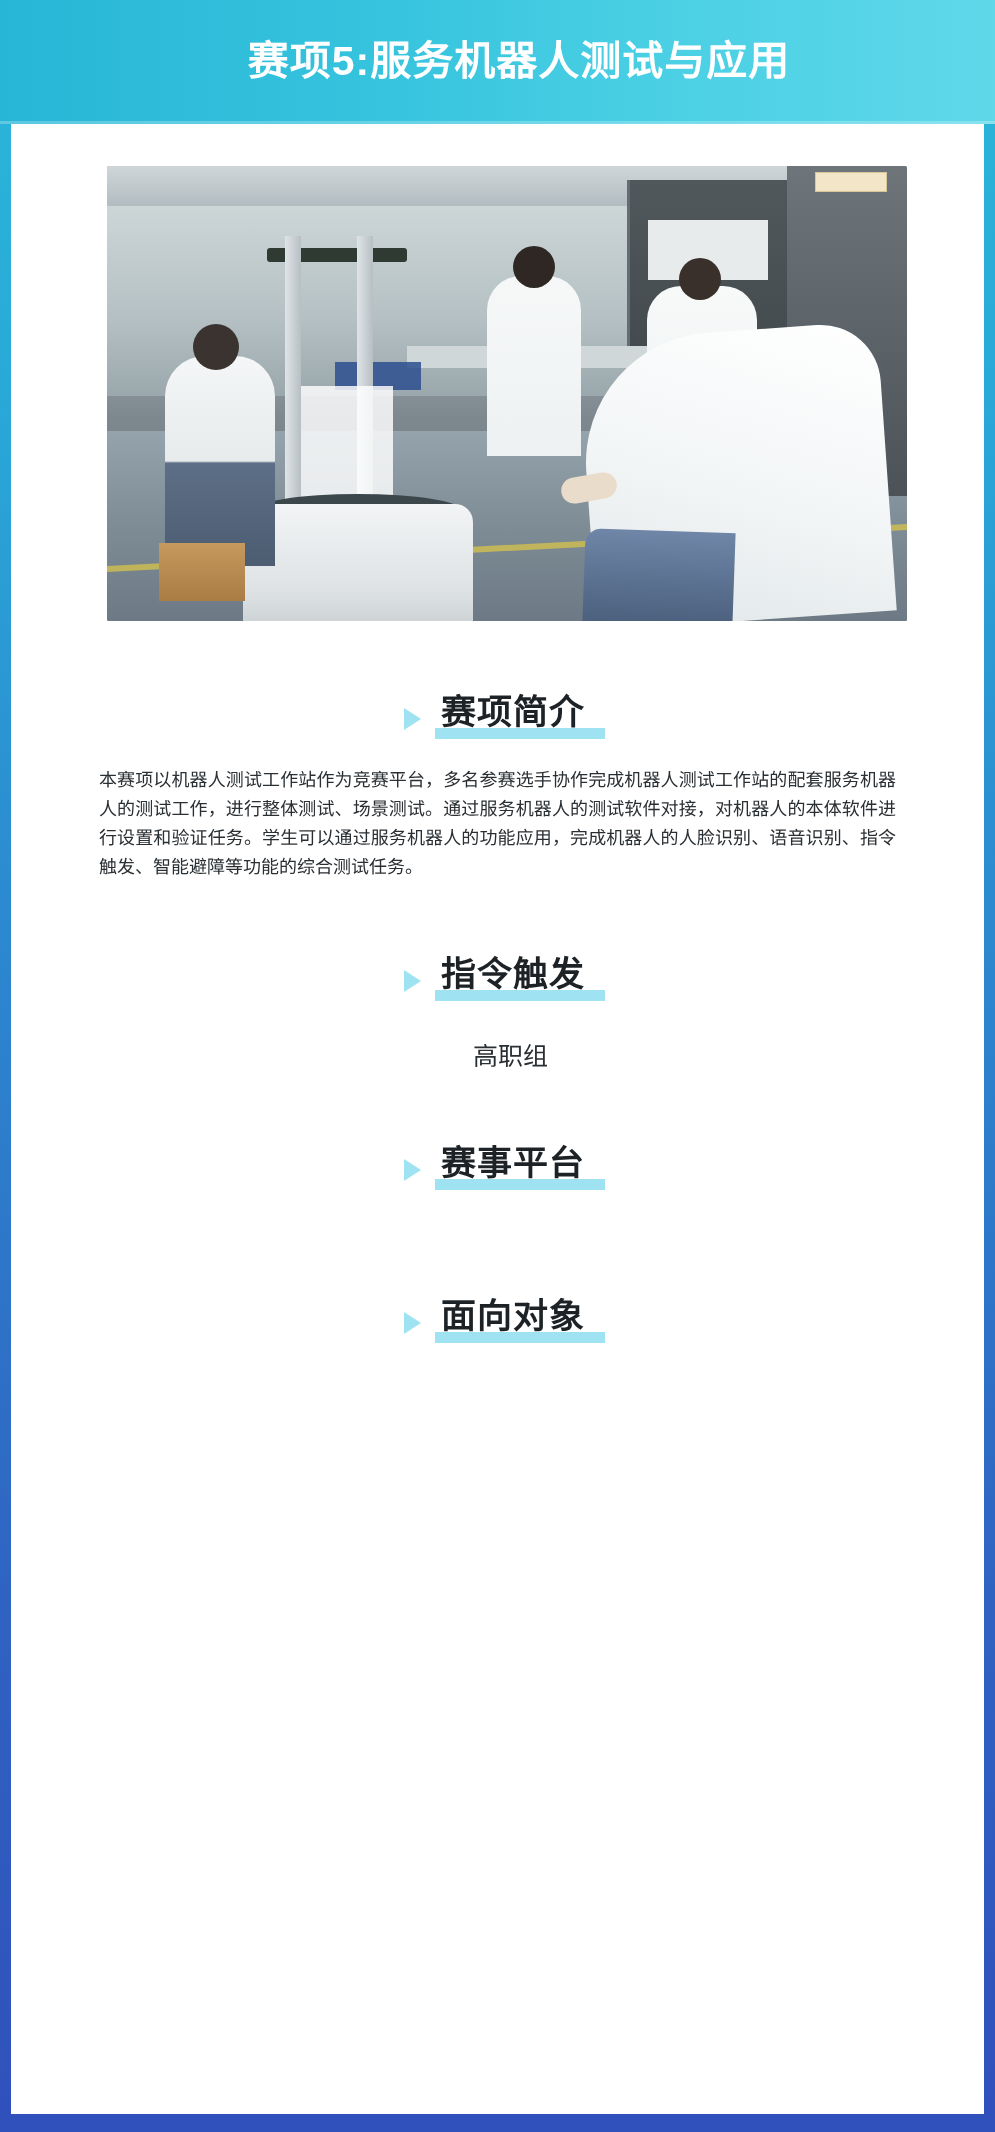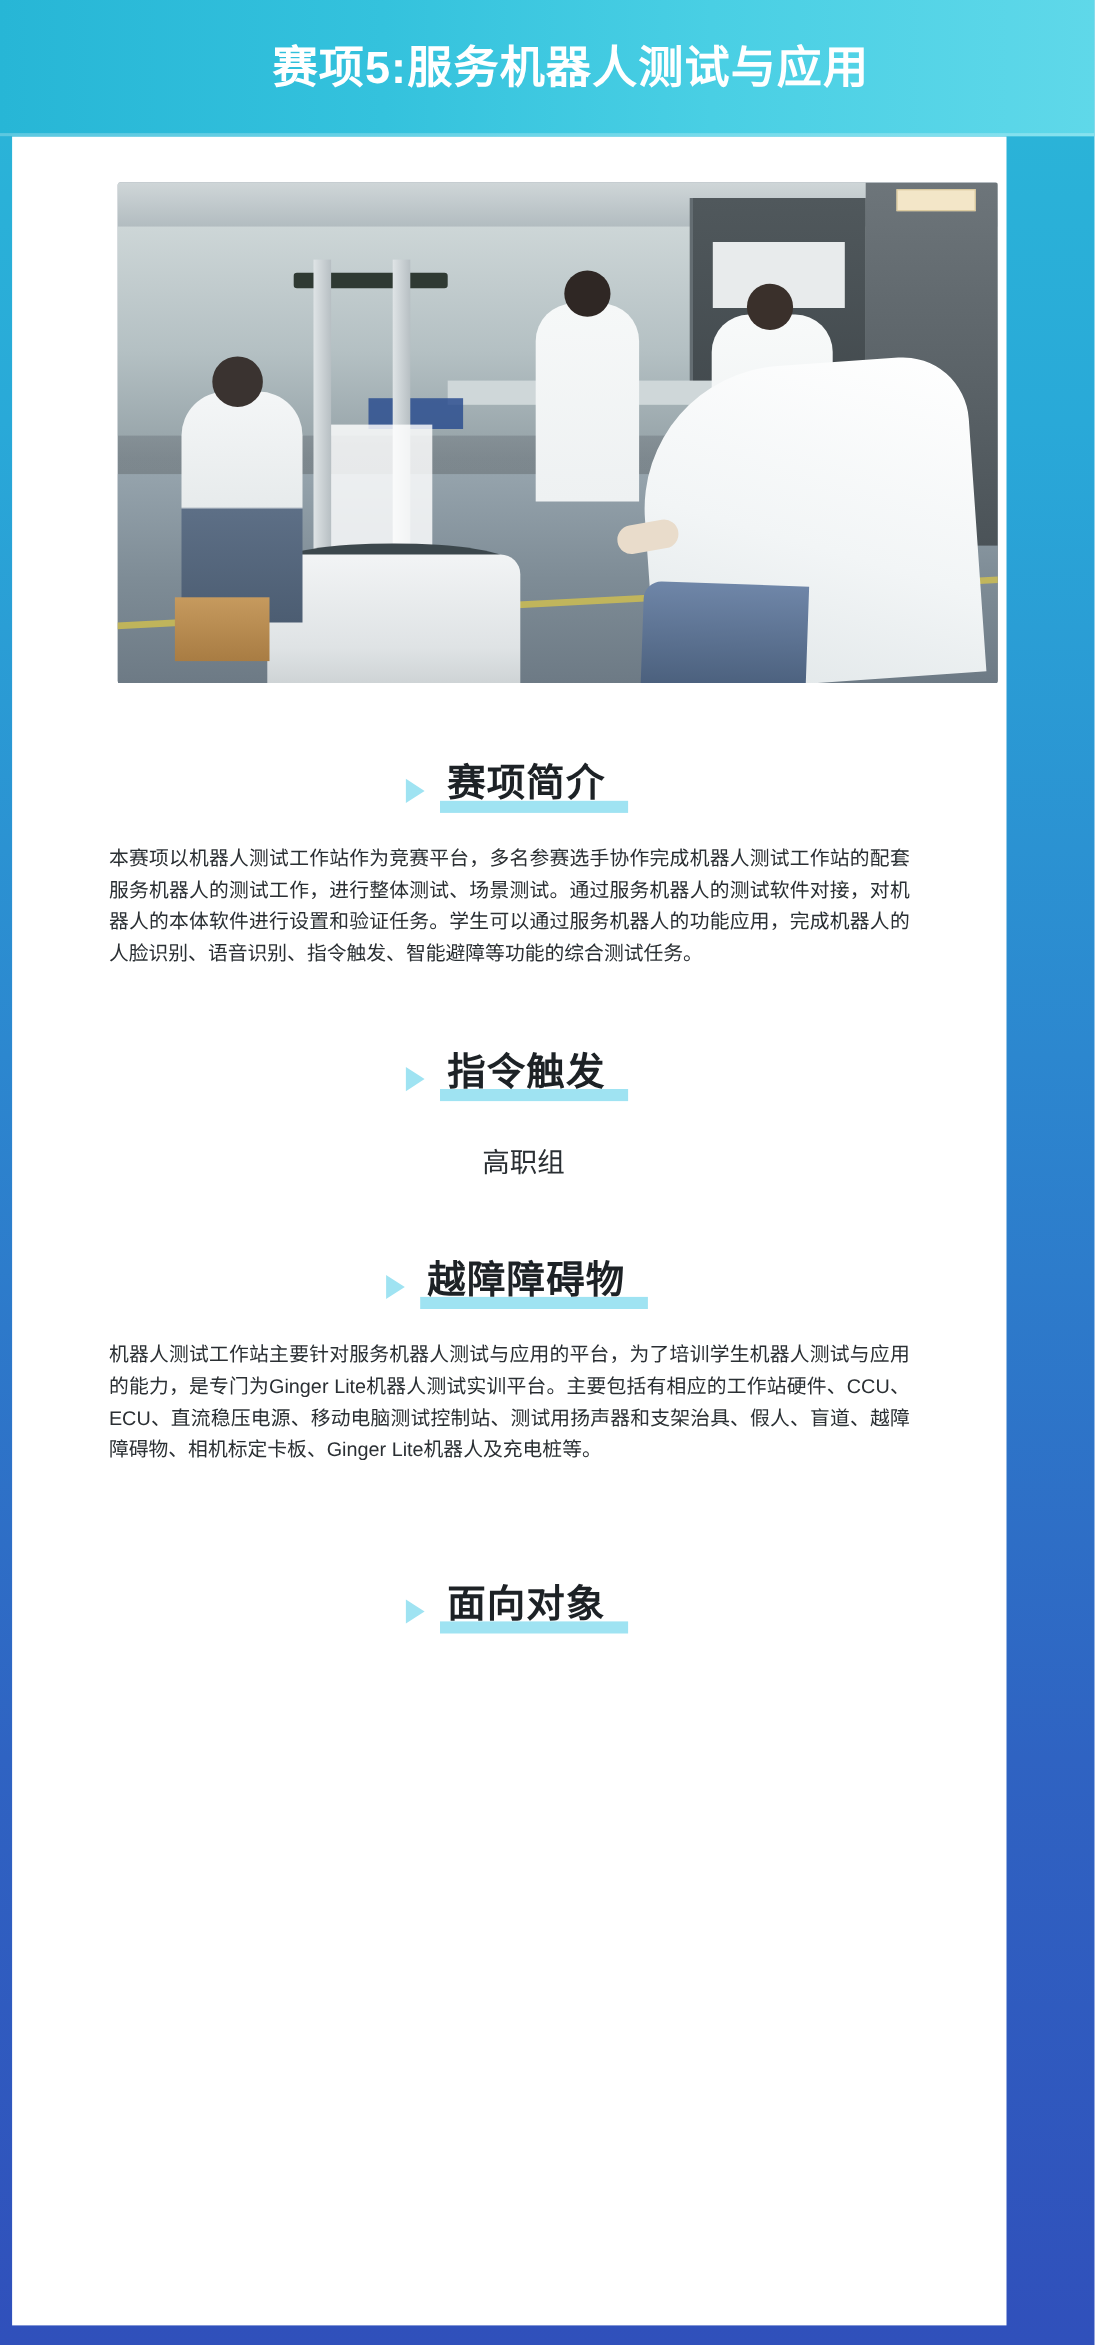--- a/index.html
+++ b/index.html
@@ -41,21 +41,21 @@
     font-size: 41px;
     font-weight: bold;
     letter-spacing: 1px;
     line-height: 1.2;
     margin-left: 43px;
   }
   
   .card {
     background: #ffffff;
     margin: 0 11px;
-    width: 904px;
+    width: 973px;
     padding: 0 0 40px 0;
     min-height: 1990px;
   }
   .hero-wrap {
     padding: 42px 96px 0 96px;
   }
   .hero {
     width: 800px;
     height: 455px;
     border-radius: 2px;
@@ -300,24 +300,23 @@
         <span class="head-underline"></span>
         <span class="head-text">指令触发</span>
       </span>
     </div>
     <div class="center-text">高职组</div>
 
     <div class="section-head">
       <span class="head-arrow"></span>
       <span class="head-text-wrap">
         <span class="head-underline"></span>
-        <span class="head-text">越障障碍物</span>
+        <span class="head-text">赛事平台</span>
       </span>
     </div>
-    <div class="body-text">机器人测试工作站主要针对服务机器人测试与应用的平台，为了培训学生机器人测试与应用的能力，是专门为Ginger Lite机器人测试实训平台。主要包括有相应的工作站硬件、CCU、ECU、直流稳压电源、移动电脑测试控制站、测试用扬声器和支架治具、假人、盲道、越障障碍物、相机标定卡板、Ginger Lite机器人及充电桩等。</div>
 
     <div class="gap-lg"></div>
 
     <div class="section-head">
       <span class="head-arrow"></span>
       <span class="head-text-wrap">
         <span class="head-underline"></span>
         <span class="head-text">面向对象</span>
       </span>
     </div>

